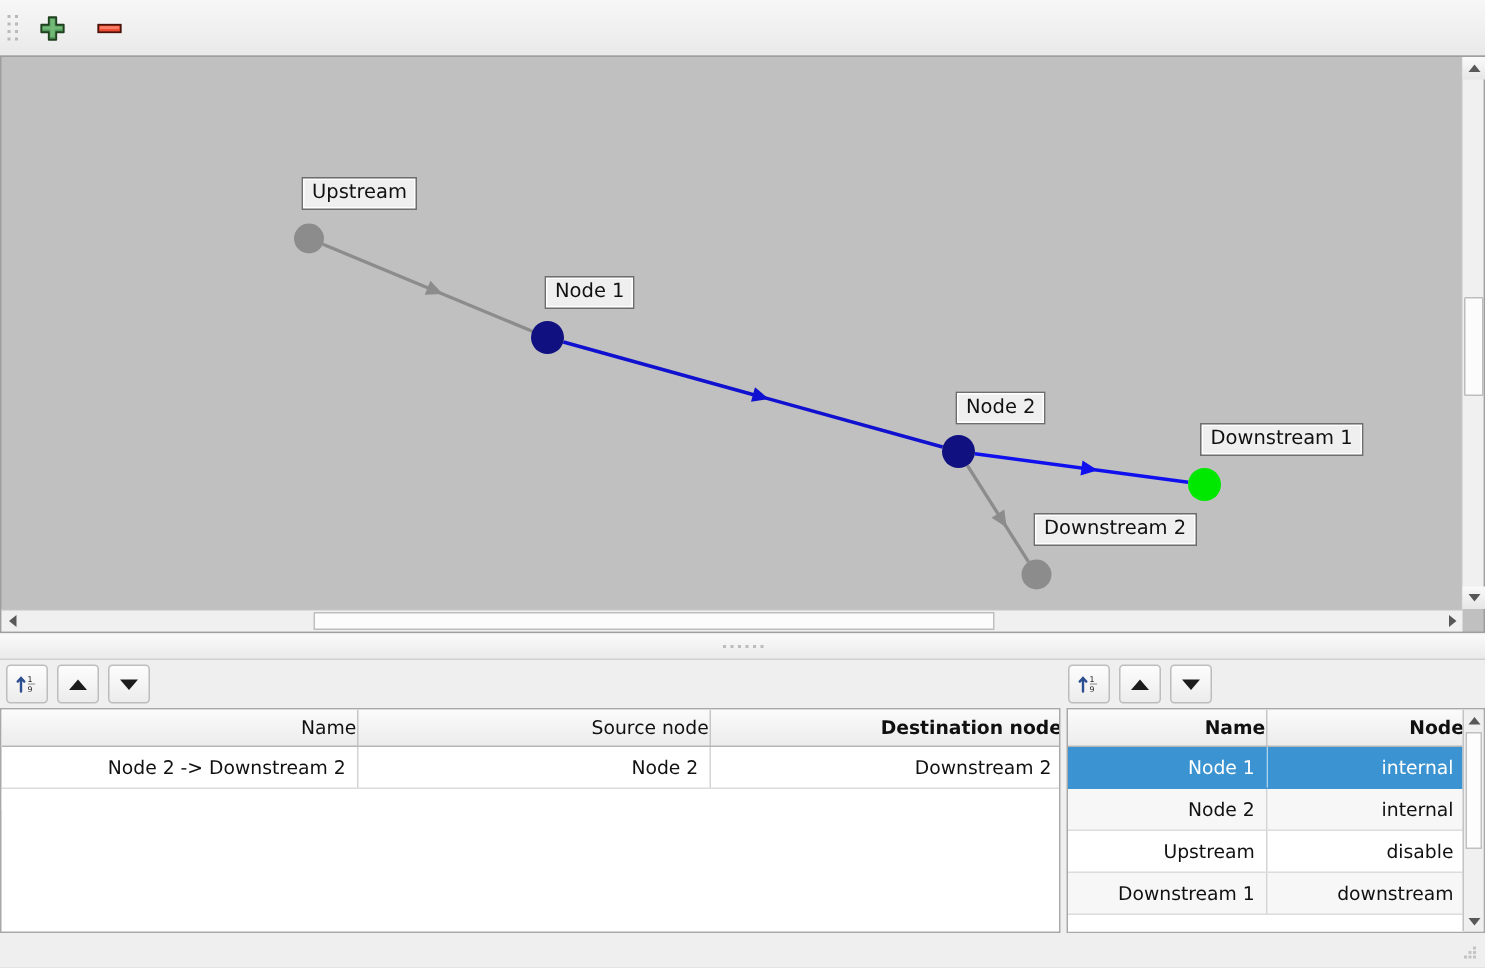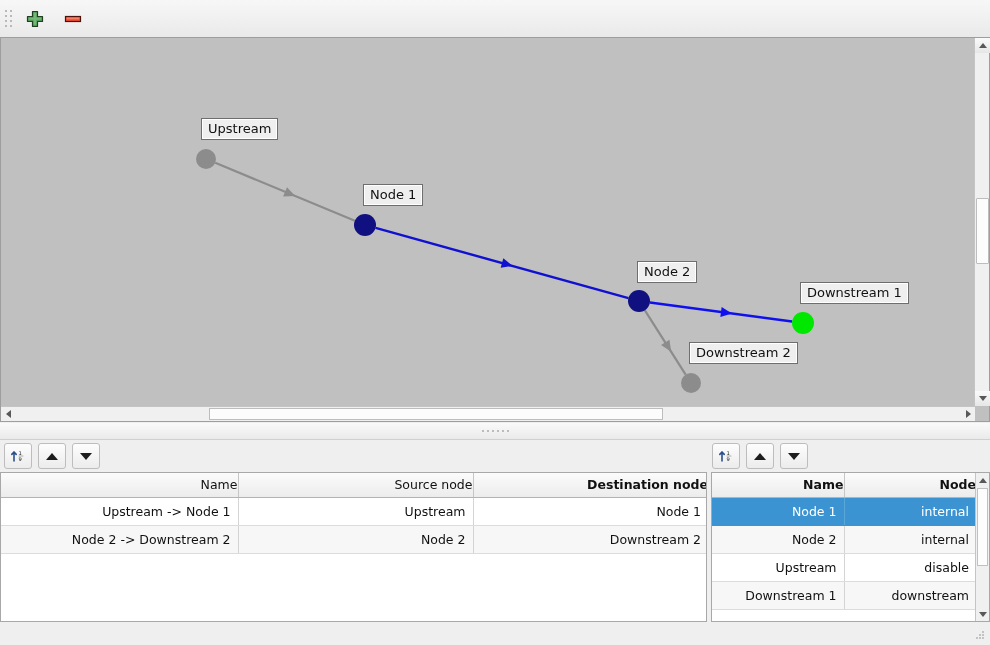--- a/index.html
+++ b/index.html
@@ -248,25 +248,20 @@
         </colgroup>
       <thead>
           <tr id="links-head">
             <th>Name</th>
             <th>Source node</th>
             <th>Destination node</th>
           </tr>
         </thead>
       <tbody id="links-body">
           <tr>
-            <td>Upstream -&gt; Node 1</td>
-            <td>Upstream</td>
-            <td>Node 1</td>
-          </tr>
-          <tr>
             <td>Node 2 -&gt; Downstream 2</td>
             <td>Node 2</td>
             <td>Downstream 2</td>
           </tr>
         </tbody>
     </table>
     <div class="rowfill"></div>
   </div>
 
   <div class="tbl-box" style="left:711px;top:472px;width:279px;height:150px;">

